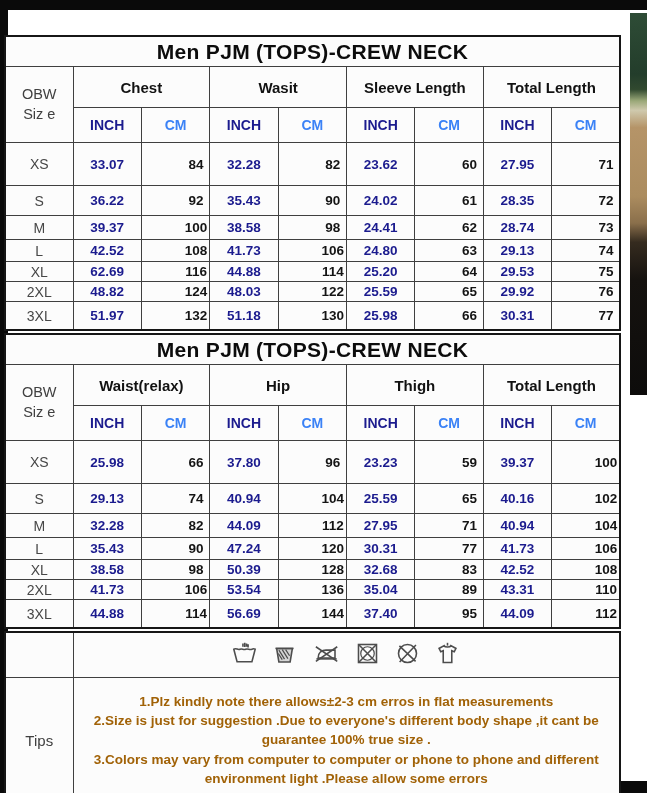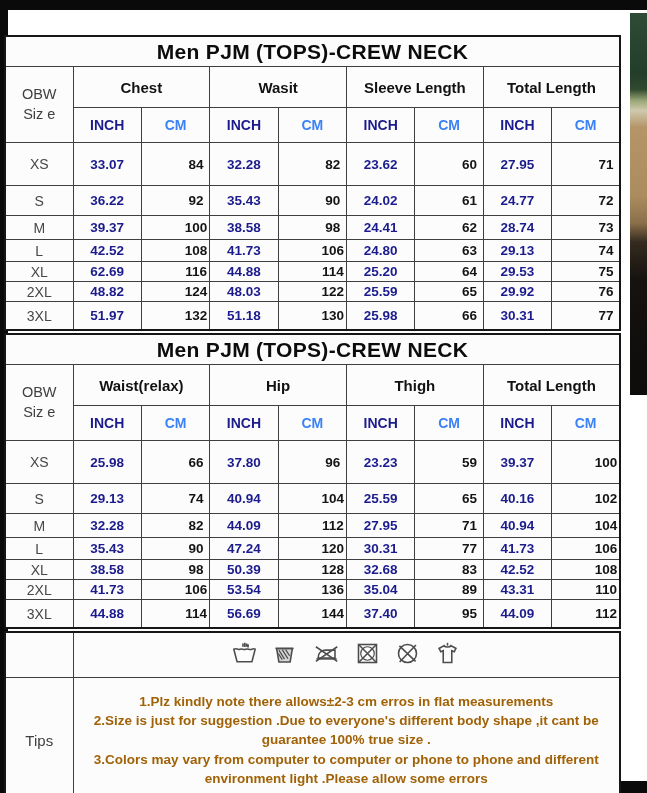--- a/index.html
+++ b/index.html
@@ -167,21 +167,21 @@
           <td class="val cm">71</td>
         </tr>
         <tr>
           <td class="size-cell">S</td>
           <td class="val inch">36.22</td>
           <td class="val cm">92</td>
           <td class="val inch">35.43</td>
           <td class="val cm">90</td>
           <td class="val inch">24.02</td>
           <td class="val cm">61</td>
-          <td class="val inch">24.77</td>
+          <td class="val inch">28.35</td>
           <td class="val cm">72</td>
         </tr>
         <tr>
           <td class="size-cell">M</td>
           <td class="val inch">39.37</td>
           <td class="val cm">100</td>
           <td class="val inch">38.58</td>
           <td class="val cm">98</td>
           <td class="val inch">24.41</td>
           <td class="val cm">62</td>

